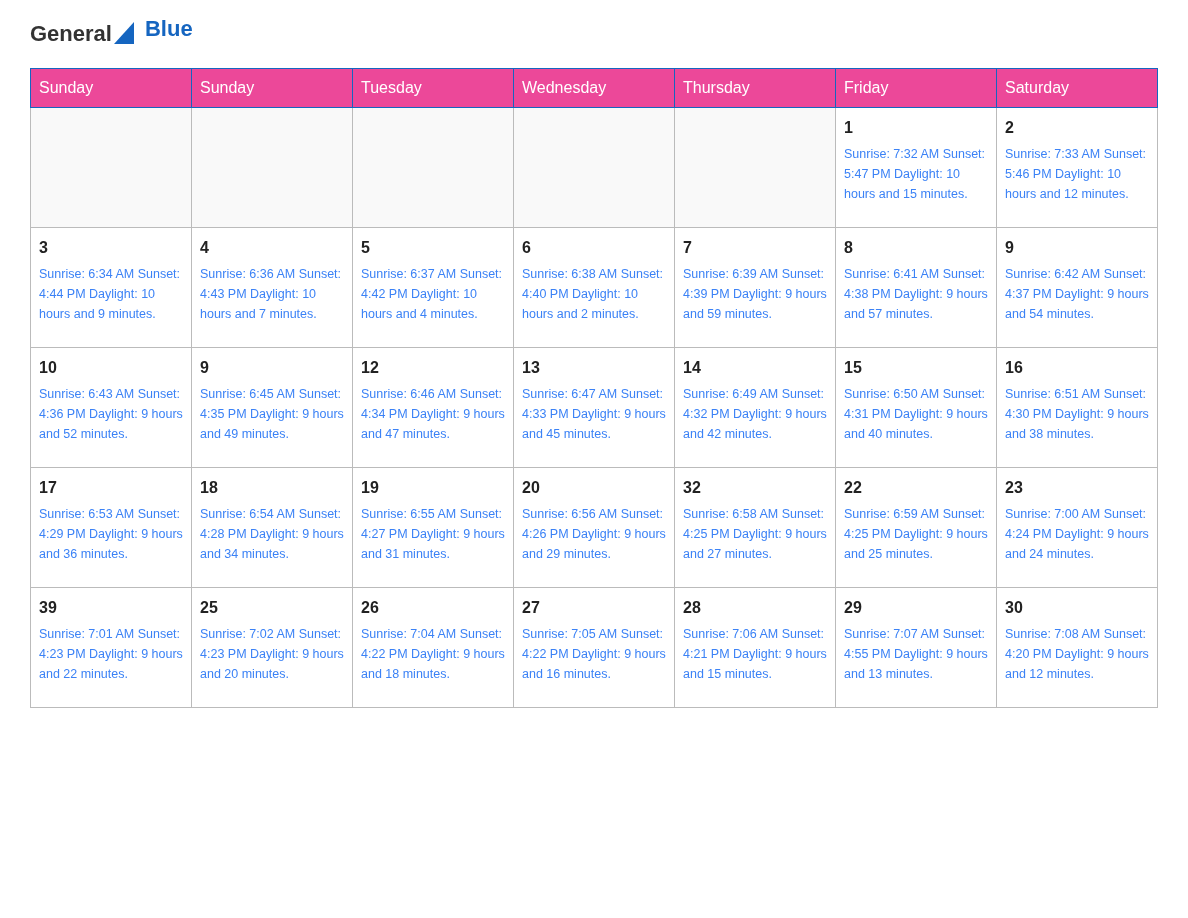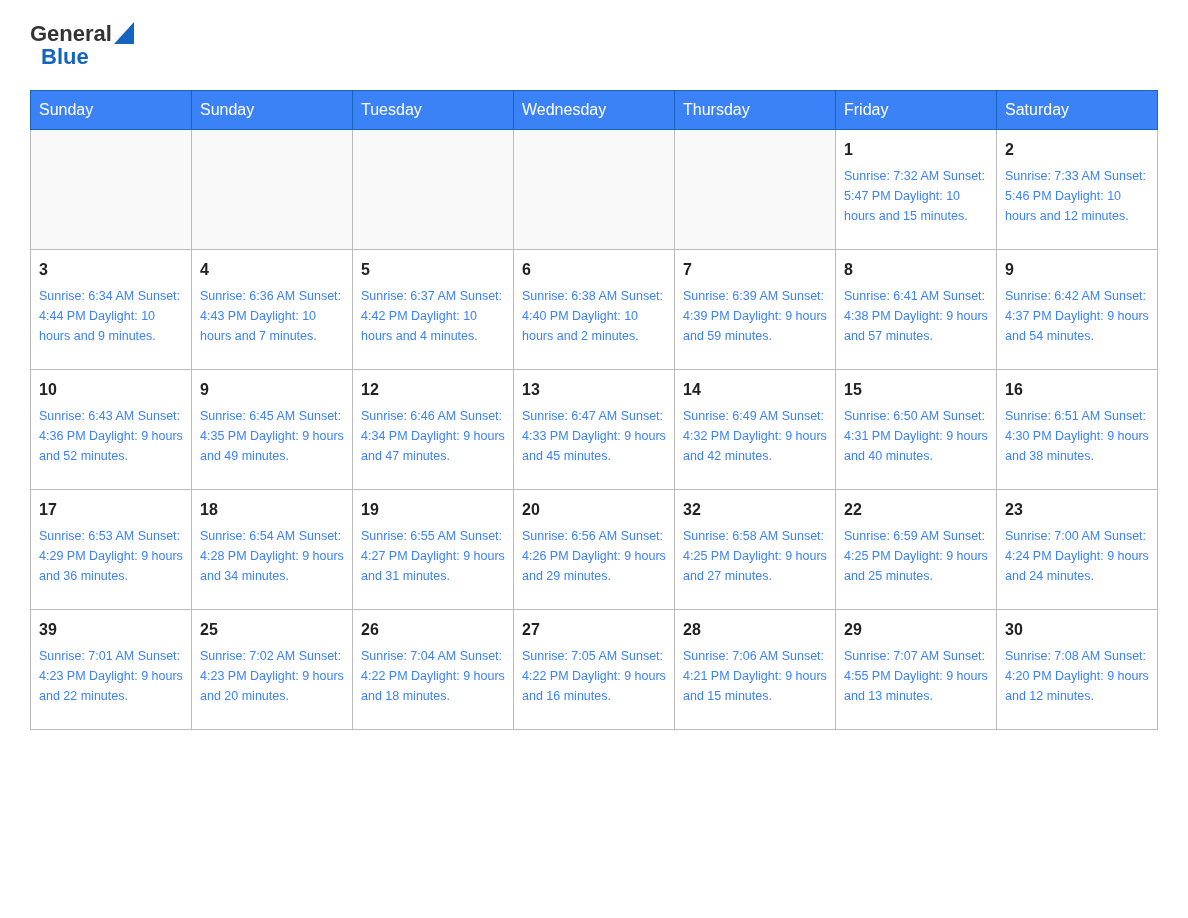--- a/index.html
+++ b/index.html
@@ -44,21 +44,21 @@
       font-size: 20px;
       color: #555;
       margin-top: 4px;
     }
     .calendar-table {
       width: 100%;
       border-collapse: collapse;
       border: 1px solid #aaa;
     }
     .calendar-table th {
-      background: #3b82f6;
+      background: #ec4899;
       color: #fff;
       font-size: 16px;
       font-weight: normal;
       padding: 10px 8px;
       text-align: left;
       border: 1px solid #1565c0;
     }
     .calendar-table td {
       vertical-align: top;
       padding: 8px 8px 10px 8px;
@@ -86,21 +86,21 @@
     }
     tr.week-row td {
       height: 120px;
     }
   </style>
 </head>
 <body>
 
 <div class="header">
   <div class="logo">
-    <div style="display:flex; flex-direction:column; align-items:flex-start;">
+    <div style="display:flex; flex-direction:row; align-items:flex-start;">
       <div style="display:flex; align-items:center;">
         <span class="logo-text-general">General</span>
         <div style="display:inline-block; margin-left:2px; margin-top:2px;">
           <svg width="20" height="22" viewBox="0 0 20 22">
             <polygon points="0,22 20,22 20,0" fill="#1565c0"></polygon>
           </svg>
         </div>
       </div>
       <div style="margin-left: 11px; margin-top: -4px;">
         <span class="logo-text-blue">Blue</span>

